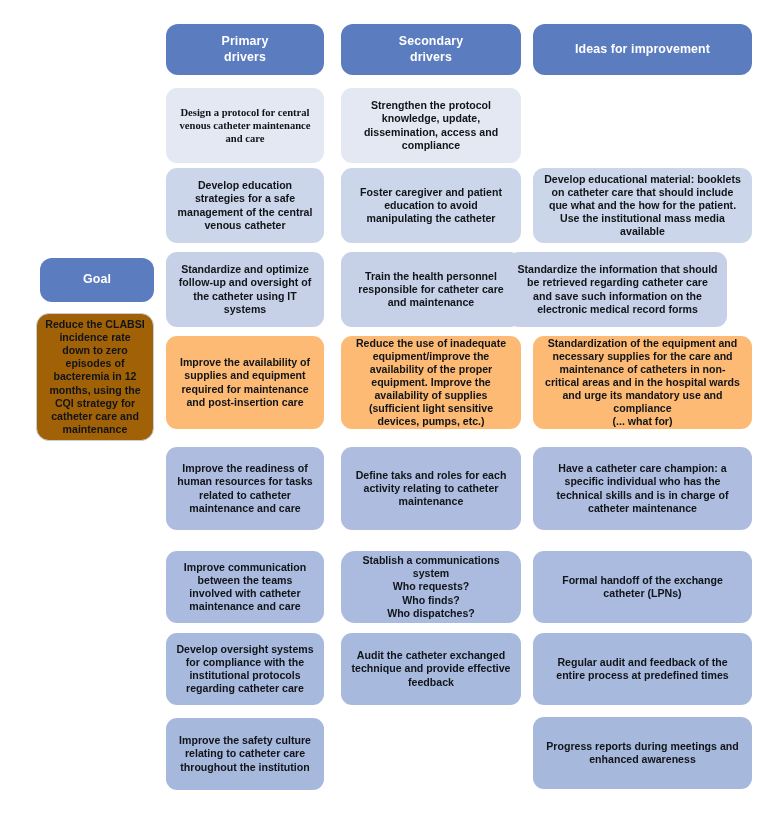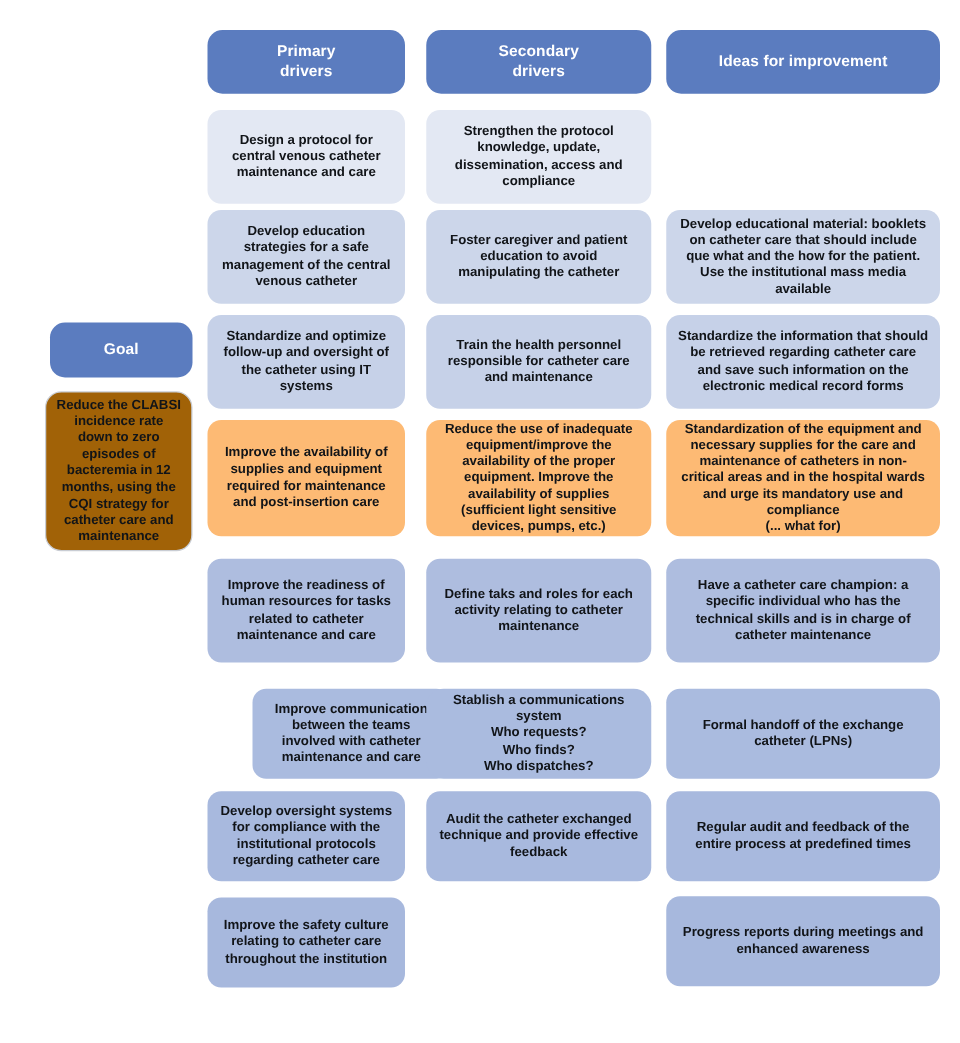--- a/index.html
+++ b/index.html
@@ -78,42 +78,42 @@
 
   <div class="box header-box" style="left:341px; top:24px; width:180px; height:51px;">Secondary
 drivers</div>
 
   <div class="box header-box" style="left:533px; top:24px; width:219px; height:51px;">Ideas for improvement</div>
 
   <div class="box header-box" style="left:40px; top:258px; width:114px; height:44px;">Goal</div>
 
   <div class="box goal-desc" style="left:36px; top:313px; width:118px; height:128px;">Reduce the CLABSI incidence rate down to zero episodes of bacteremia in 12 months, using the CQI strategy for catheter care and maintenance</div>
 
-  <div class="box t1" style="left:166px; top:88px; width:158px; height:75px;">Design a protocol for central venous catheter maintenance and care</div>
+  <div class="box t1" style="left:166px; top:88px; width:158px; height:75px;font-family:Liberation Serif, serif;">Design a protocol for central venous catheter maintenance and care</div>
   <div class="box t2" style="left:166px; top:168px; width:158px; height:75px;">Develop education strategies for a safe management of the central venous catheter</div>
   <div class="box t3" style="left:166px; top:252px; width:158px; height:75px;">Standardize and optimize follow-up and oversight of the catheter using IT systems</div>
   <div class="box t4" style="left:166px; top:336px; width:158px; height:93px;">Improve the availability of supplies and equipment required for maintenance and post-insertion care</div>
   <div class="box t5" style="left:166px; top:447px; width:158px; height:83px;">Improve the readiness of human resources for tasks related to catheter maintenance and care</div>
-  <div class="box t6" style="left:166px; top:551px; width:158px; height:72px;margin-left:36px;">Improve communication between the teams involved with catheter maintenance and care</div>
+  <div class="box t6" style="left:166px; top:551px; width:158px; height:72px;">Improve communication between the teams involved with catheter maintenance and care</div>
   <div class="box t7" style="left:166px; top:633px; width:158px; height:72px;">Develop oversight systems for compliance with the institutional protocols regarding catheter care</div>
   <div class="box t8" style="left:166px; top:718px; width:158px; height:72px;">Improve the safety culture relating to catheter care throughout the institution</div>
 
   <div class="box t1" style="left:341px; top:88px; width:180px; height:75px;">Strengthen the protocol knowledge, update, dissemination, access and compliance</div>
   <div class="box t2" style="left:341px; top:168px; width:180px; height:75px;">Foster caregiver and patient education to avoid manipulating the catheter</div>
   <div class="box t3" style="left:341px; top:252px; width:180px; height:75px;">Train the health personnel responsible for catheter care and maintenance</div>
   <div class="box t4" style="left:341px; top:336px; width:180px; height:93px;">Reduce the use of inadequate equipment/improve the availability of the proper equipment. Improve the availability of supplies (sufficient light sensitive devices, pumps, etc.)</div>
   <div class="box t5" style="left:341px; top:447px; width:180px; height:83px;">Define taks and roles for each activity relating to catheter maintenance</div>
   <div class="box t6" style="left:341px; top:551px; width:180px; height:72px;border-radius:14px;">Stablish a communications system
 Who requests?
 Who finds?
 Who dispatches?</div>
   <div class="box t7" style="left:341px; top:633px; width:180px; height:72px;">Audit the catheter exchanged technique and provide effective feedback</div>
 
   <div class="box t2" style="left:533px; top:168px; width:219px; height:75px;">Develop educational material: booklets on catheter care that should include que what and the how for the patient. Use the institutional mass media available</div>
-  <div class="box t3" style="left:533px; top:252px; width:219px; height:75px;">Standardize the information that should be retrieved regarding catheter care and save such information on the electronic medical record forms</div>
+  <div class="box t3" style="left:508px; top:252px; width:219px; height:75px;">Standardize the information that should be retrieved regarding catheter care and save such information on the electronic medical record forms</div>
   <div class="box t4" style="left:533px; top:336px; width:219px; height:93px;">Standardization of the equipment and necessary supplies for the care and maintenance of catheters in non- critical areas and in the hospital wards and urge its mandatory use and compliance
 (... what for)</div>
   <div class="box t5" style="left:533px; top:447px; width:219px; height:83px;">Have a catheter care champion: a specific individual who has the technical skills and is in charge of catheter maintenance</div>
   <div class="box t6" style="left:533px; top:551px; width:219px; height:72px;">Formal handoff of the exchange catheter (LPNs)</div>
   <div class="box t7" style="left:533px; top:633px; width:219px; height:72px;">Regular audit and feedback of the entire process at predefined times</div>
   <div class="box t8" style="left:533px; top:717px; width:219px; height:72px;">Progress reports during meetings and enhanced awareness</div>
 
 </div>
 
 </body></html>

